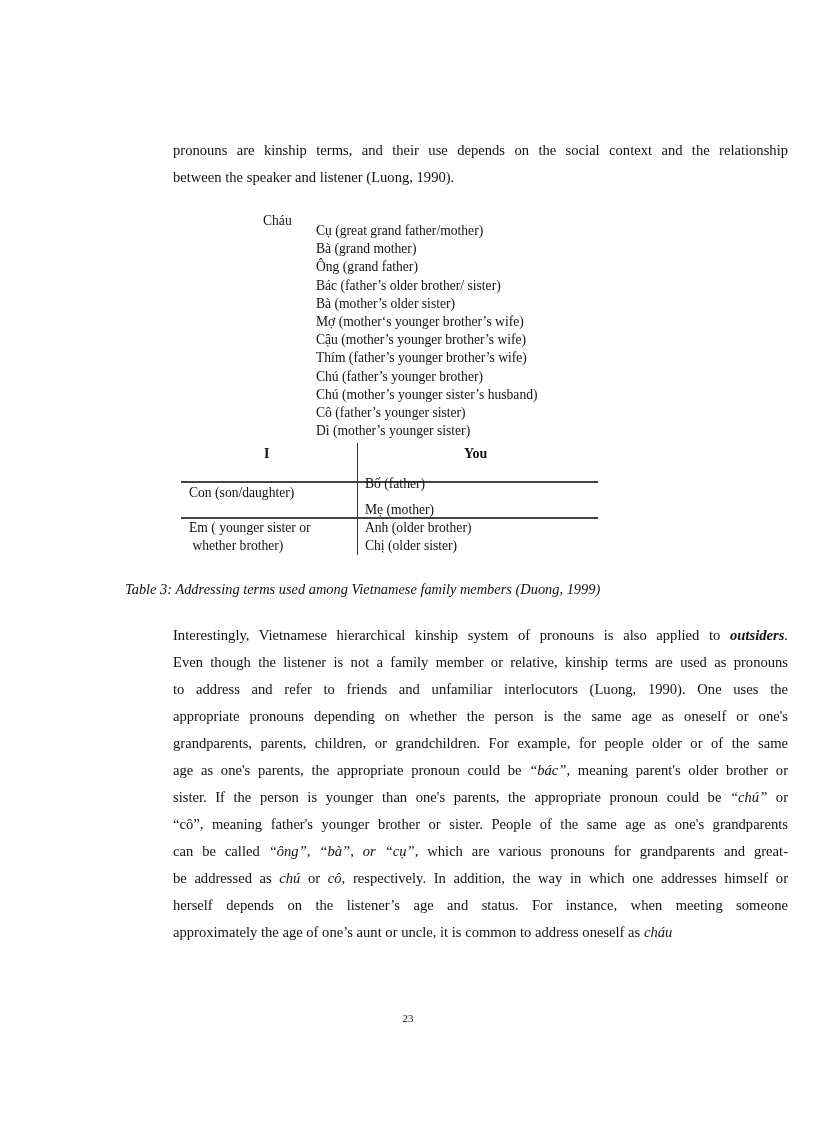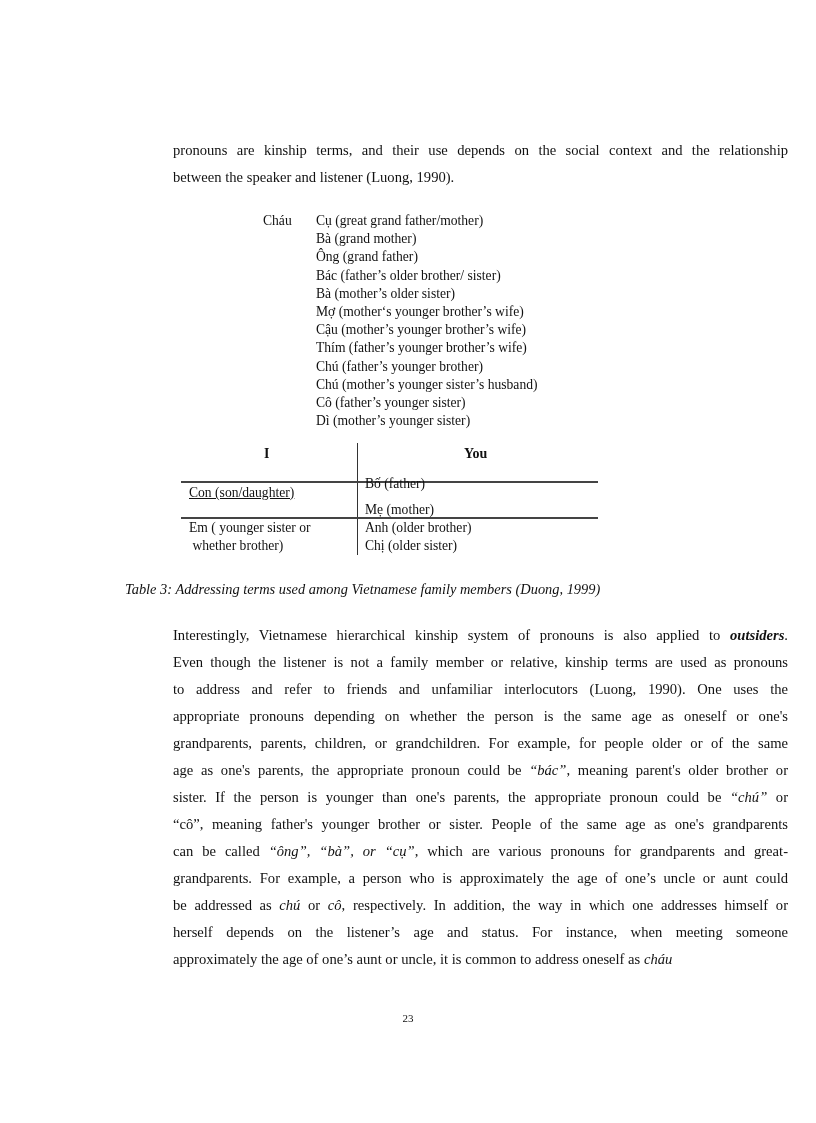--- a/index.html
+++ b/index.html
@@ -3,21 +3,21 @@
 <meta charset="utf-8">
 <style>
   html, body { margin: 0; padding: 0; background: #ffffff; }
   body { width: 816px; height: 1123px; position: relative; overflow: hidden;
          font-family: "Liberation Serif", "DejaVu Serif", serif; color: #111; }
   .para { position: absolute; left: 125px; width: 615px; font-size: 14.6px; line-height: 27px; text-align: justify; margin-left: 48px; }
   .para .ln { display: block; text-align: justify; text-align-last: justify; white-space: nowrap; height: 27px; }
   .para .ln.last { text-align-last: left; }
   .kin { position: absolute; left: 263px; top: 212px; font-size: 13.6px; line-height: 18.2px; }
   .kin .label { position: absolute; left: 0; top: 0; }
-  .kin .items { position: absolute; left: 53px; top: 0; white-space: nowrap; }
+  .kin .items { position: absolute; left: 53px; top: 10px; white-space: nowrap; }
   .kin .item { display: block; height: 18.2px; }
   .tbl { position: absolute; left: 181px; top: 443px; width: 417px; height: 113px; font-size: 13.6px; line-height: 18px; }
   .tbl .vline { position: absolute; left: 176px; top: 0; width: 1.3px; height: 112px; background: #333; }
   .tbl .hline { position: absolute; left: 0; width: 417px; height: 1.5px; background: #444; }
   .tbl .h1 { top: 38px; }
   .tbl .h2 { top: 74px; }
   .tbl .th { position: absolute; top: 2px; font-weight: bold; font-size: 14px; }
   .tbl .th-i { left: 83px; }
   .tbl .th-you { left: 283px; }
   .tbl .cell { position: absolute; white-space: nowrap; }
@@ -52,21 +52,21 @@
   </div>
 </div>
 
 <div class="tbl">
   <div class="vline"></div>
   <div class="hline h1"></div>
   <div class="hline h2"></div>
   <span class="th th-i">I</span>
   <span class="th th-you">You</span>
 
-  <span class="cell" style="left:8px; top:41px;text-decoration:underline;">Con (son/daughter)</span>
+  <span class="cell" style="left:8px; top:41px;">Con (son/daughter)</span>
   <span class="cell" style="left:184px; top:32px;">Bố (father)</span>
   <span class="cell" style="left:184px; top:58px;">Mẹ (mother)</span>
 
   <span class="cell" style="left:8px; top:76px;">Em ( younger sister or</span>
   <span class="cell" style="left:8px; top:94px; white-space:pre;"> whether brother)</span>
   <span class="cell" style="left:184px; top:76px;">Anh (older brother)</span>
   <span class="cell" style="left:184px; top:94px;">Chị (older sister)</span>
 </div>
 
 <div class="caption">Table 3: Addressing terms used among Vietnamese family members (Duong, 1999)</div>
@@ -74,19 +74,18 @@
 <div class="para" id="main-para" style="top:622px;">
     <span class="ln">Interestingly, Vietnamese hierarchical kinship system of pronouns is also applied to <b style="font-style: italic;">outsiders</b>.</span>
     <span class="ln">Even though the listener is not a family member or relative, kinship terms are used as pronouns</span>
     <span class="ln">to address and refer to friends and unfamiliar interlocutors (Luong, 1990). One uses the</span>
     <span class="ln">appropriate pronouns depending on whether the person is the same age as oneself or one's</span>
     <span class="ln">grandparents, parents, children, or grandchildren. For example, for people older or of the same</span>
     <span class="ln">age as one's parents, the appropriate pronoun could be <i>“bác”</i>, meaning parent's older brother or</span>
     <span class="ln">sister. If the person is younger than one's parents, the appropriate pronoun could be <i>“chú”</i> or</span>
     <span class="ln">“cô”, meaning father's younger brother or sister. People of the same age as one's grandparents</span>
     <span class="ln">can be called <i>“ông”, “bà”, or “cụ”</i>, which are various pronouns for grandparents and great-</span>
-    <span class="ln">grandparents. For example, a person who is approximately the age of one’s uncle or aunt could</span>
     <span class="ln">be addressed as <i>chú</i> or <i>cô</i>, respectively. In addition, the way in which one addresses himself or</span>
     <span class="ln">herself depends on the listener’s age and status. For instance, when meeting someone</span>
     <span class="ln last">approximately the age of one’s aunt or uncle, it is common to address oneself as <i>cháu</i></span>
   </div>
 
 <div class="pagenum">23</div>
 
 </body></html>

